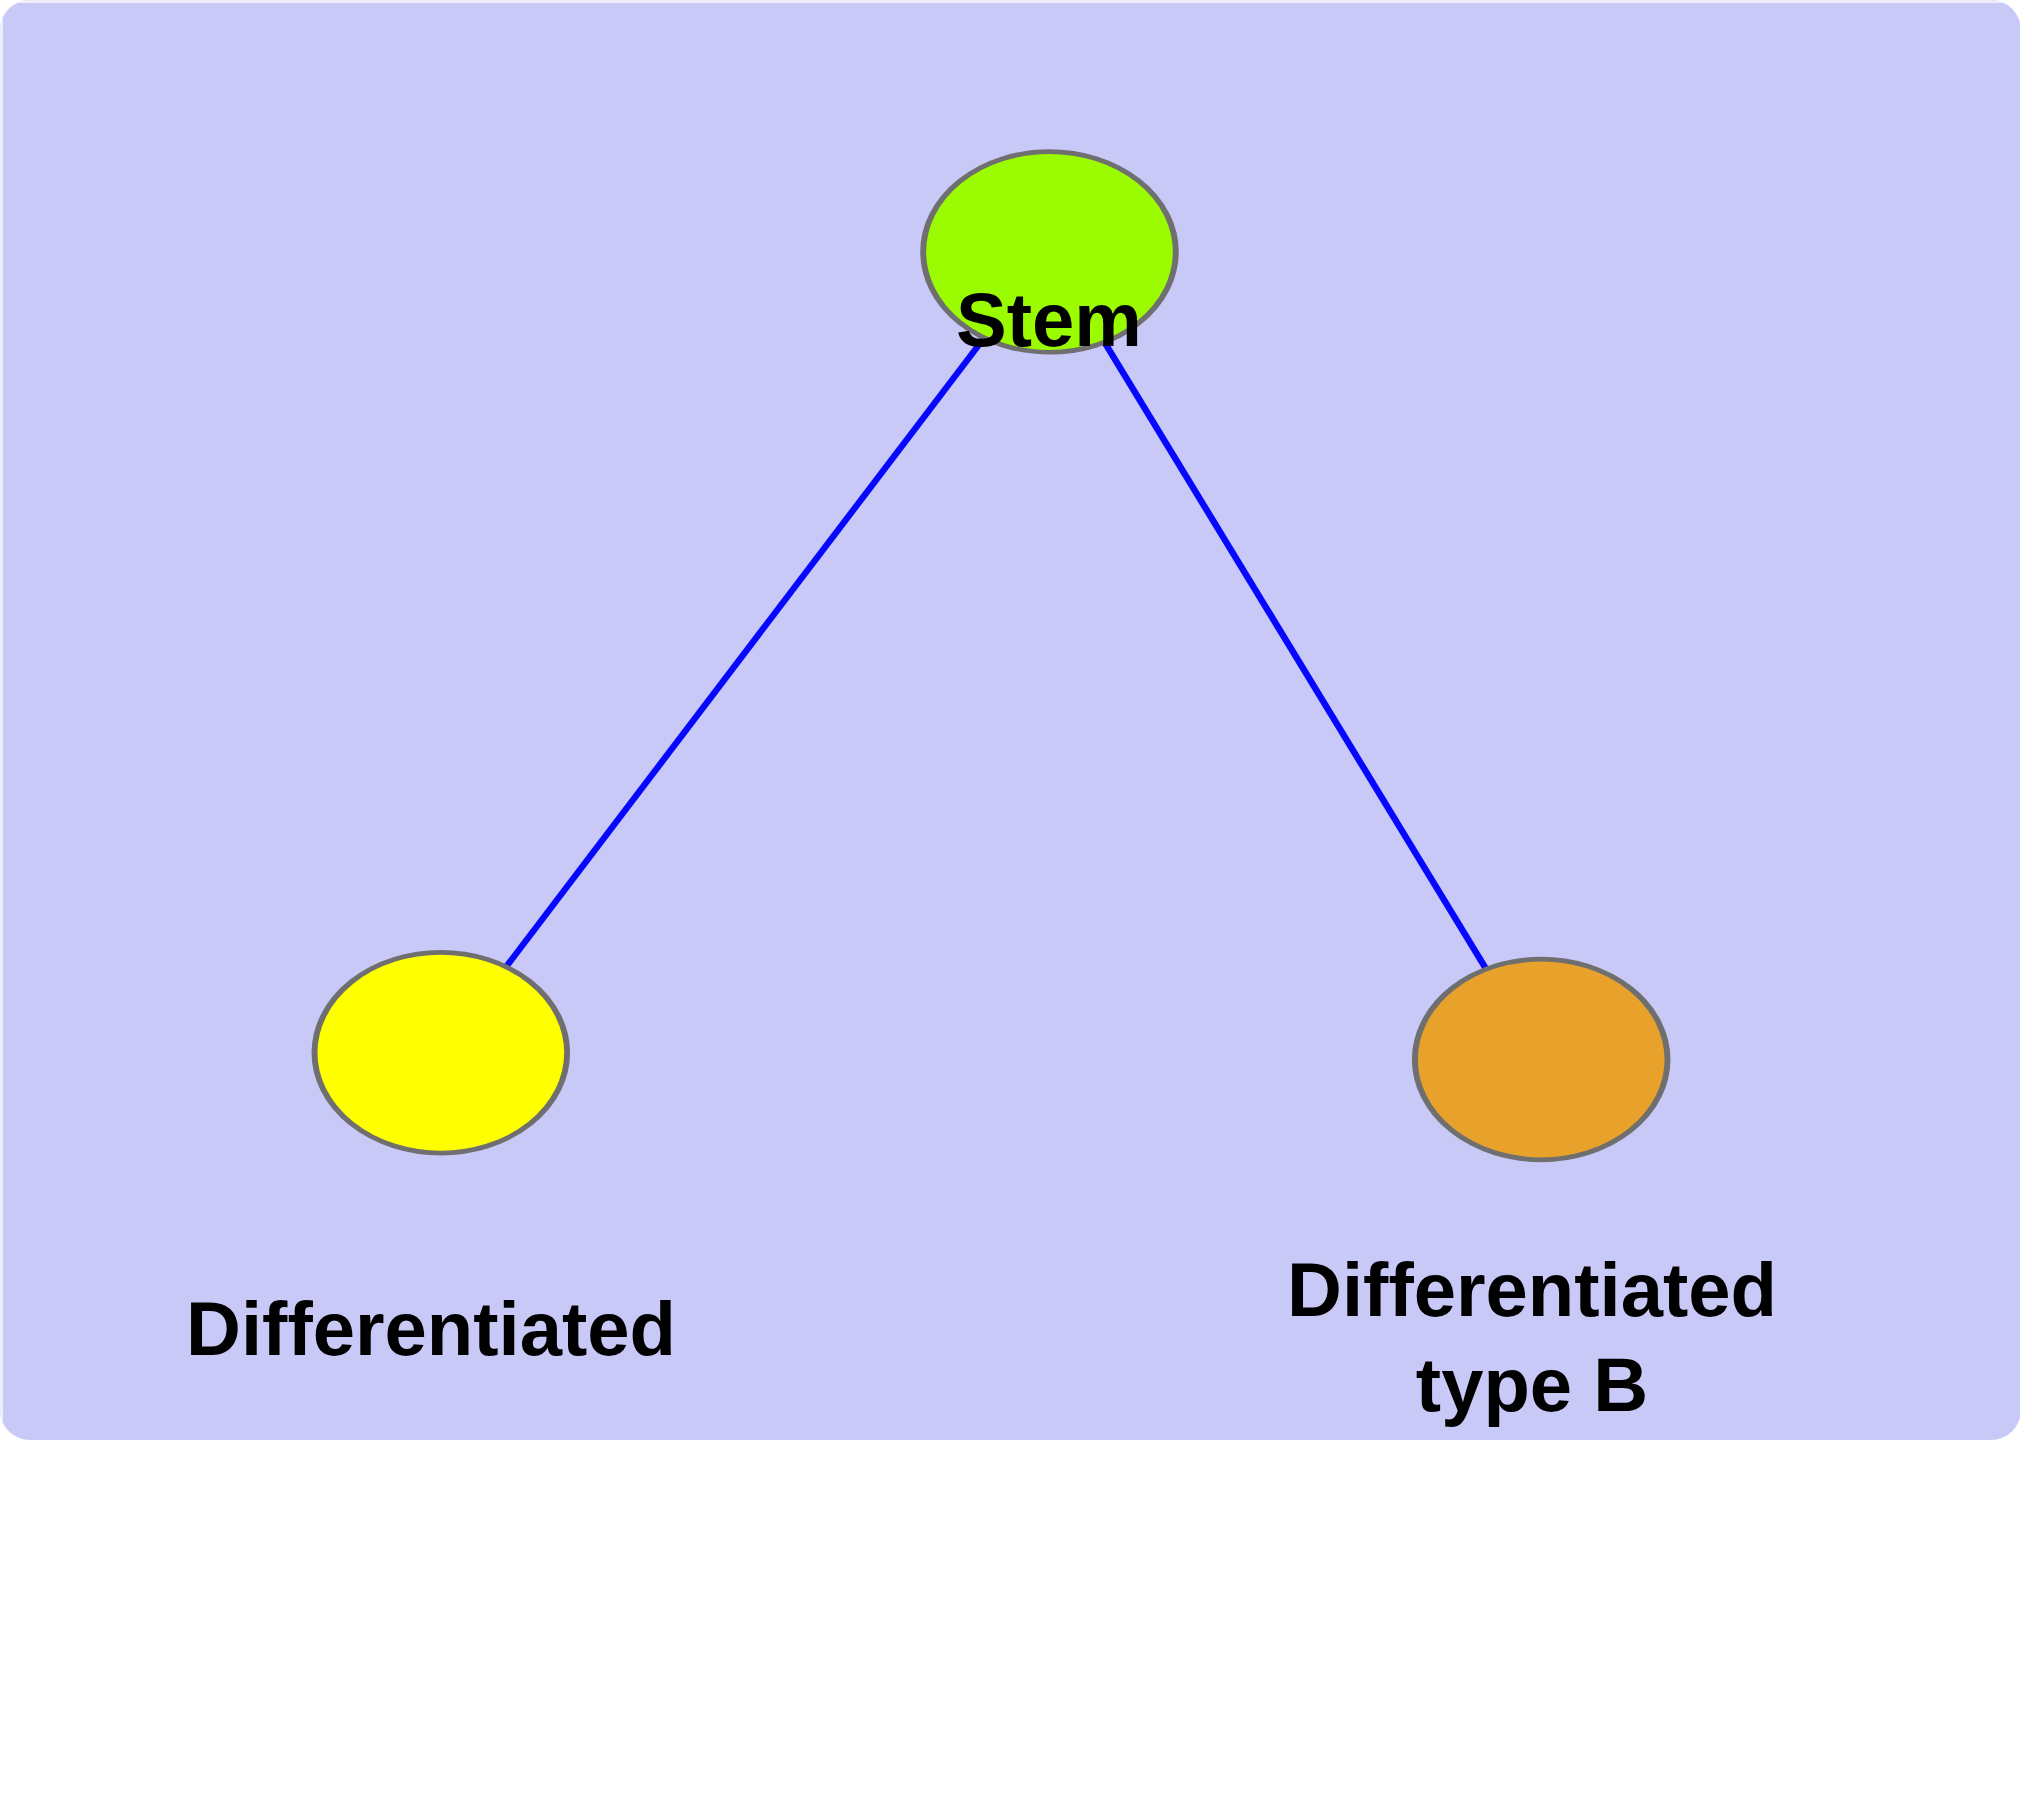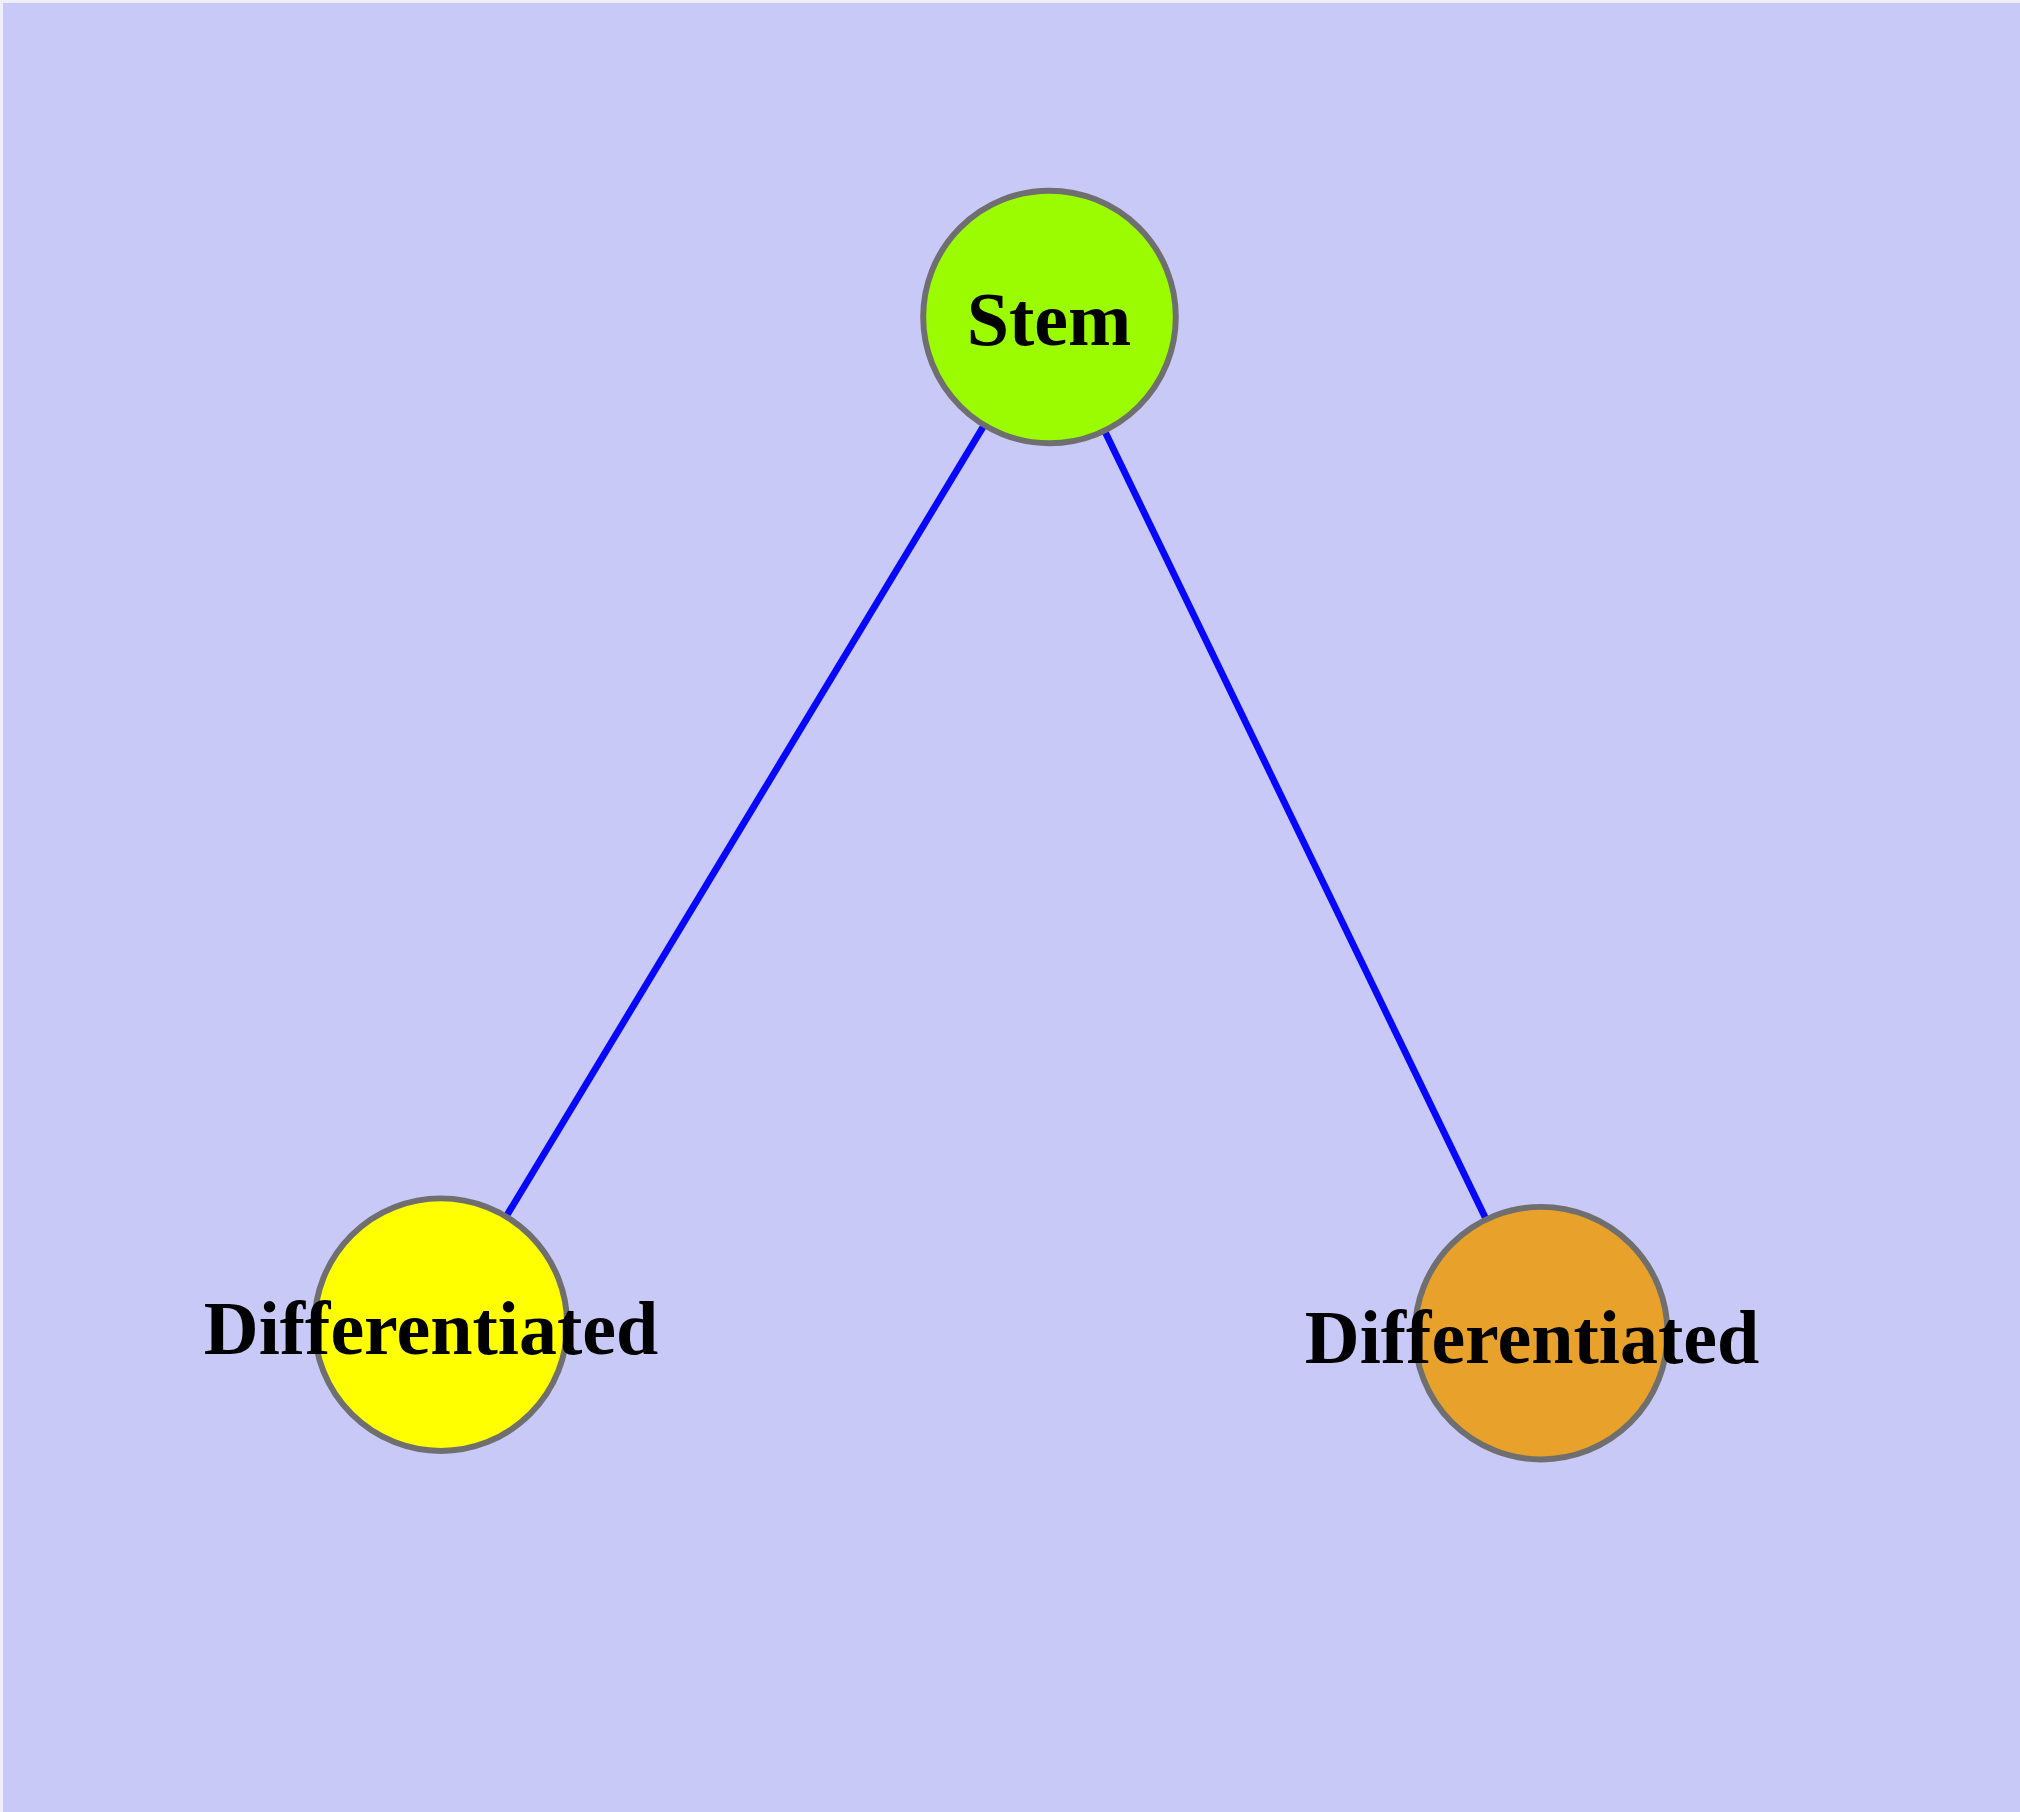--- a/index.html
+++ b/index.html
@@ -2,24 +2,25 @@
 <html style="--background: #C9C9F8; --canvas_edge_highlight: #EFEFFC; --edge: #0707FF; --node_border: #6F6F6F; --label: #000000; --stem_fill: #9BFB00; --type_a_fill: #FFFF00; --type_b_fill: #E8A22C;font-size:13.6px"><head>
 <meta charset="utf-8">
 <style>
   html, body {
     margin: 0;
     padding: 0;
   }
   .canvas {
     position: relative;
     width: 2021px;
-    height: 1812px;
+    height: 1440px;
     background: var(--background);
     overflow: hidden;
-    font-family: Liberation Serif, serif;
+    font-family: Liberation Sans, sans-serif;
+    border-radius: 30px;
   }
   .edge-highlight {
     position: absolute;
     background: var(--canvas_edge_highlight);
   }
   .edge-highlight.top  { left: 0; top: 0; width: 100%; height: 2.5px; }
   .edge-highlight.left { left: 0; top: 0; width: 2.5px; height: 100%; }
 
   svg.graph {
     position: absolute;
@@ -74,19 +75,20 @@
   <div class="label stem">
     <span>Stem</span>
   </div>
 
   <div class="label type-a">
     <span>Differentiated</span>
   </div>
 
   <div class="label type-b">
     <span>Differentiated</span>
+    <span>type B</span>
   </div>
 
   <div class="edge-highlight top"></div>
   <div class="edge-highlight left"></div>
 
 </div>
 
 
 </body></html>

